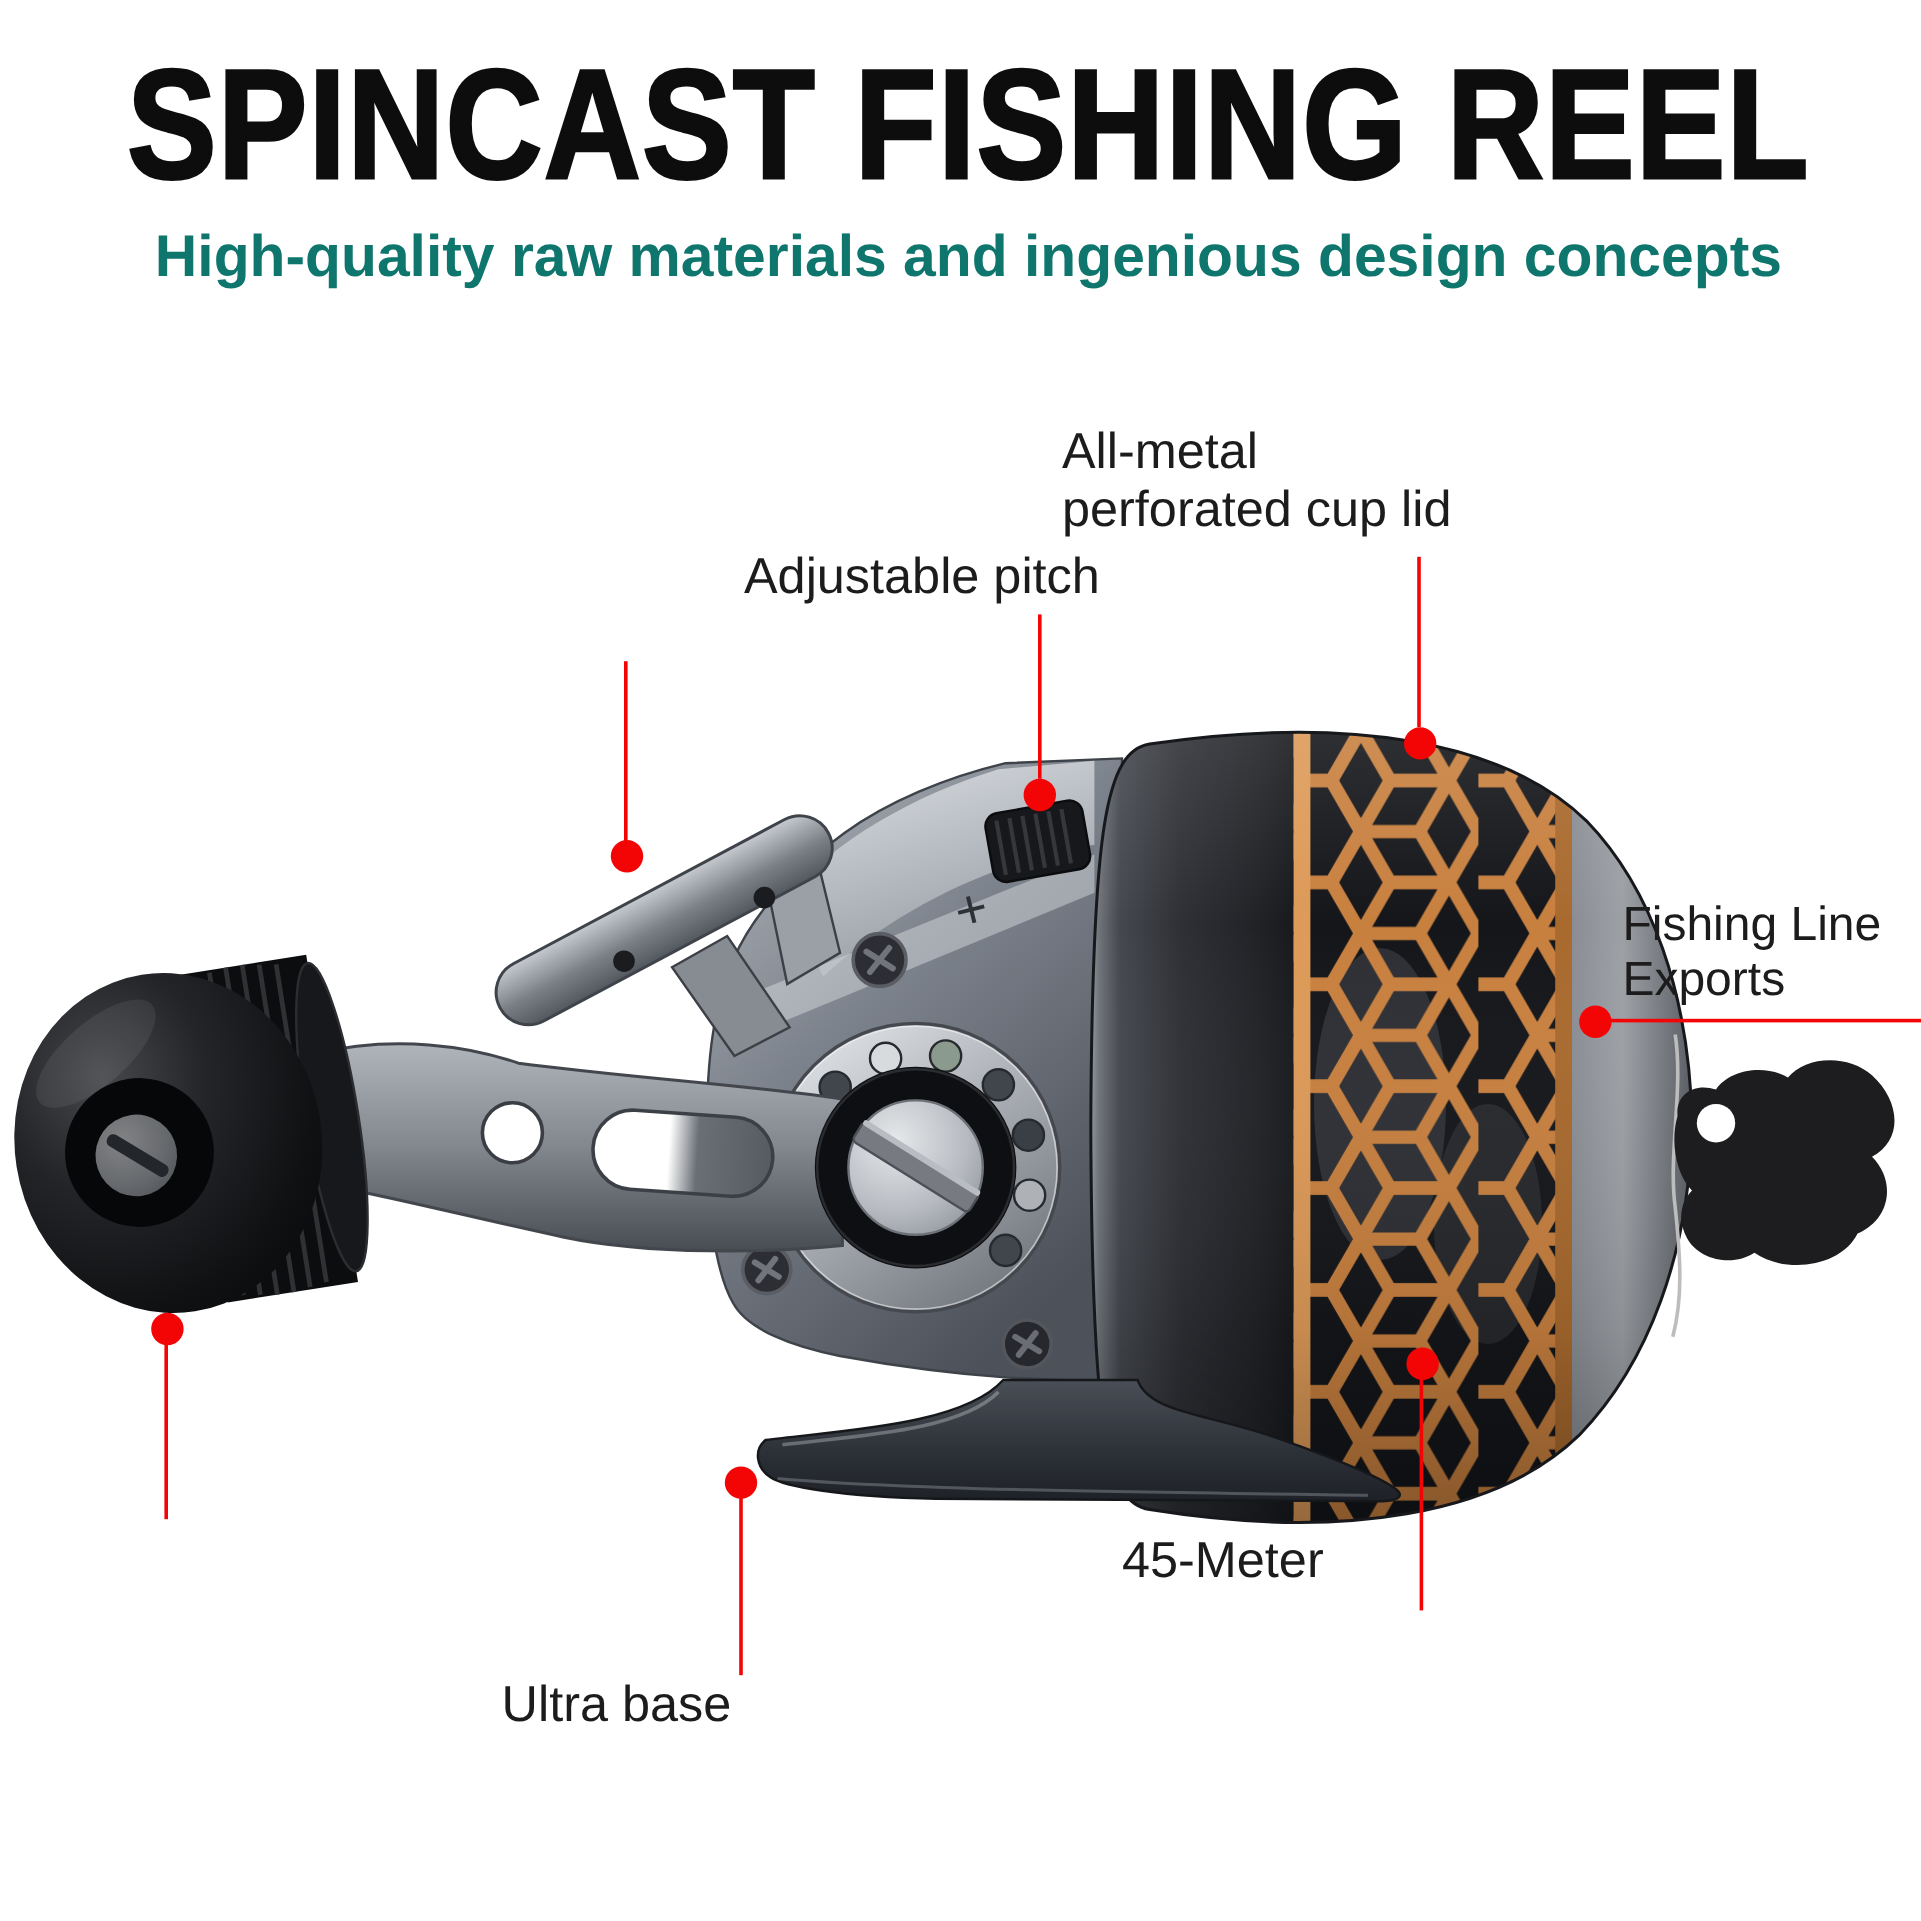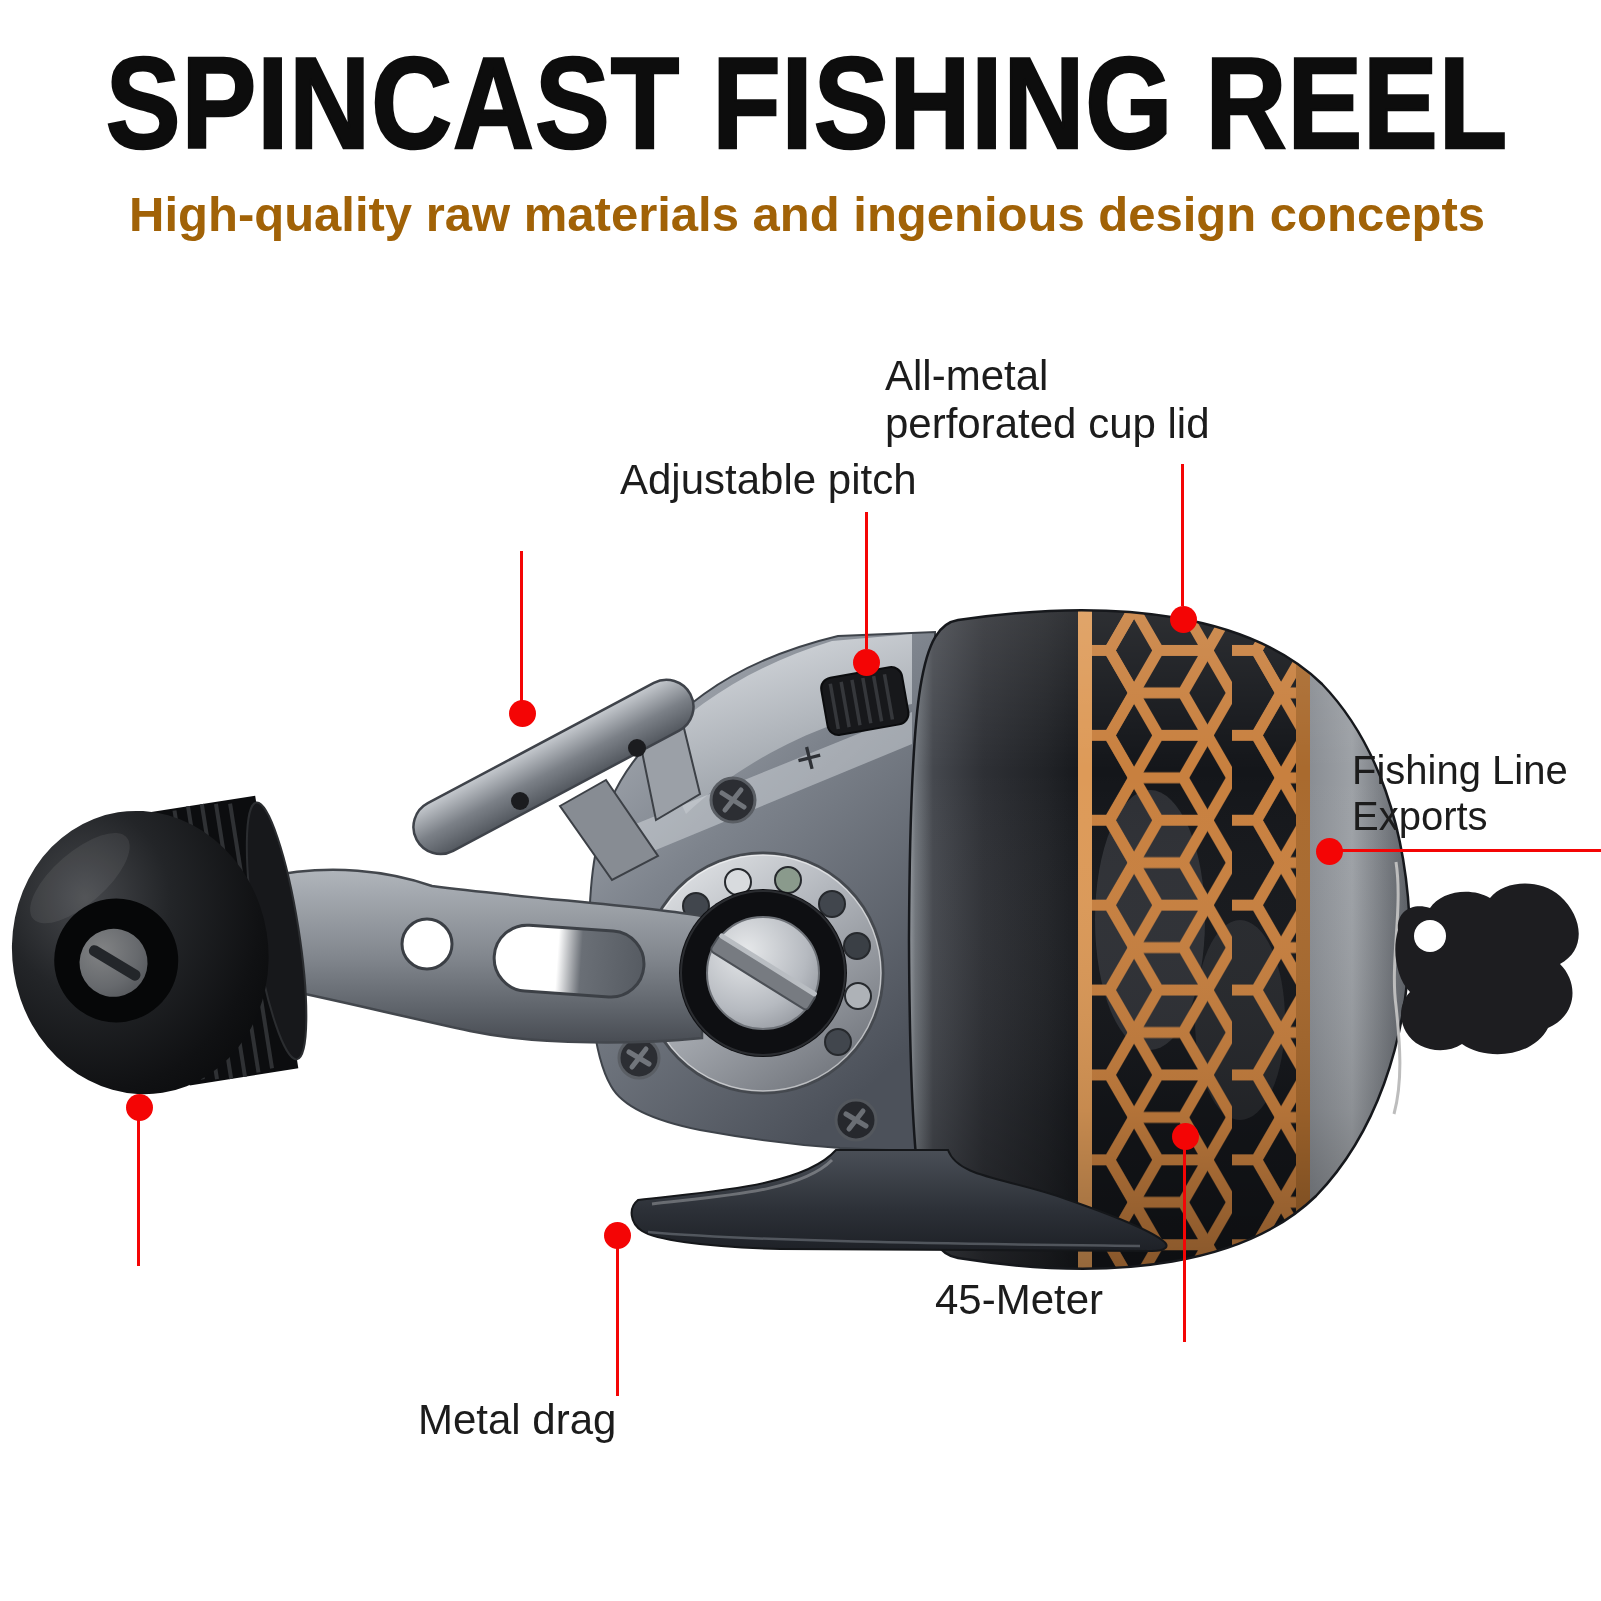--- a/index.html
+++ b/index.html
@@ -2,21 +2,21 @@
 <html><head>
 <meta charset="utf-8">
 <style>
   html,body{margin:0;padding:0;background:#ffffff;}
   .stage{position:relative;width:1601px;height:1601px;background:#ffffff;overflow:hidden;
          font-family:"Liberation Sans","DejaVu Sans",sans-serif;}
   header{position:absolute;top:38px;left:13px;right:0;text-align:center;z-index:3;}
   h1.title{margin:0;font-size:112px;font-weight:bold;color:#0d0d0d;letter-spacing:1px;
            line-height:1.02;transform:scaleY(1.16);transform-origin:center top;
            -webkit-text-stroke:2.2px #0d0d0d;}
-  p.subtitle{margin:34px 0 0 0;font-size:49px;font-weight:bold;color:#a16207;letter-spacing:0px;}
+  p.subtitle{margin:34px 0 0 0;font-size:49px;font-weight:bold;color:#0f766e;letter-spacing:0px;}
   .reel-svg{position:absolute;left:0;top:0;z-index:1;}
   .co-label{position:absolute;z-index:4;color:#1c1c1c;font-size:42px;text-align:left;line-height:1.14;}
   .co-label span{display:block;}
   .co-line{position:absolute;z-index:2;background:#f40505;}
   .co-line.v{width:3px;}
   .co-line.h{height:3px;}
   .co-dot{position:absolute;z-index:3;width:27px;height:27px;border-radius:50%;background:#f40505;}
 </style>
 </head>
 <body>
@@ -295,21 +295,21 @@
     <span>Fishing Line</span>
     <span>Exports</span>
   </div>
   <div class="co-line h" style="left:1340px;top:849px;width:261px;"></div>
   <div class="co-dot" style="left:1316px;top:838px;"></div>
 
   <div class="co-line v" style="left:137px;top:1120px;height:146px;"></div>
   <div class="co-dot" style="left:126px;top:1094px;"></div>
 
   <div class="co-label" style="left:418px;top:1396px;width:400px;">
-    <span>Metal drag</span>
+    <span>Ultra base</span>
   </div>
   <div class="co-line v" style="left:616px;top:1248px;height:148px;"></div>
   <div class="co-dot" style="left:604px;top:1222px;"></div>
 
   <div class="co-label" style="left:935px;top:1276px;width:500px;">
     <span>45-Meter</span>
   </div>
   <div class="co-line v" style="left:1183px;top:1146px;height:196px;"></div>
   <div class="co-dot" style="left:1172px;top:1123px;"></div>
 

